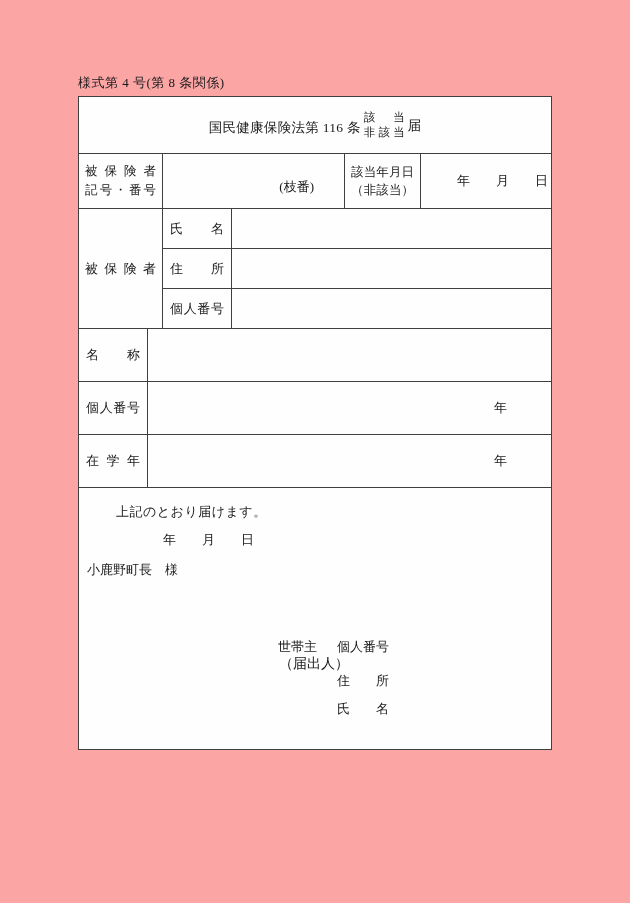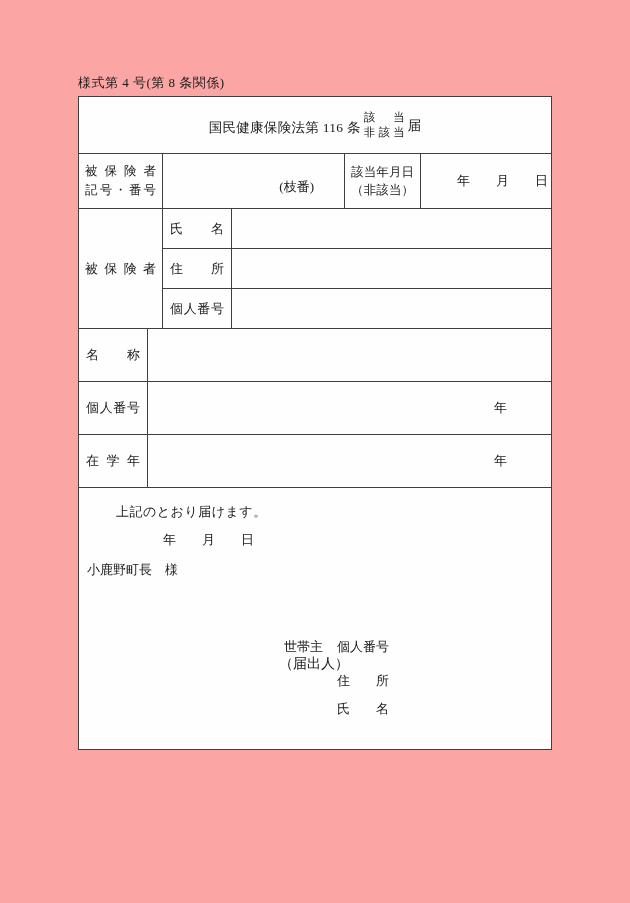--- a/index.html
+++ b/index.html
@@ -91,21 +91,21 @@
     transform:scaleY(2.55); color:#2a2a2a;
   }
   .note-lines { width:46px; margin:0 2px; font-size:11px; line-height:15px; }
 
   
   .footer-cell { flex:1; position:relative; font-size:13px; }
   .f-abs { position:absolute; line-height:15px; }
   .f-decl { left:30px; top:16px; letter-spacing:0.5px;margin-left:7px; }
   .f-date { left:84px; top:44px; }
   .f-addressee { left:8px; top:74px; }
-  .f-head { left:205px; top:151px; }
+  .f-head { left:199px; top:151px; }
   .f-applicant { left:200px; top:168px; font-size:14px; }
   .f-pnum { left:258px; top:151px; }
   .f-addr { left:258px; top:185px; width:52px; }
   .f-name { left:258px; top:213px; width:52px; }
 </style>
 </head>
 <body>
 
 <div class="page">
 

